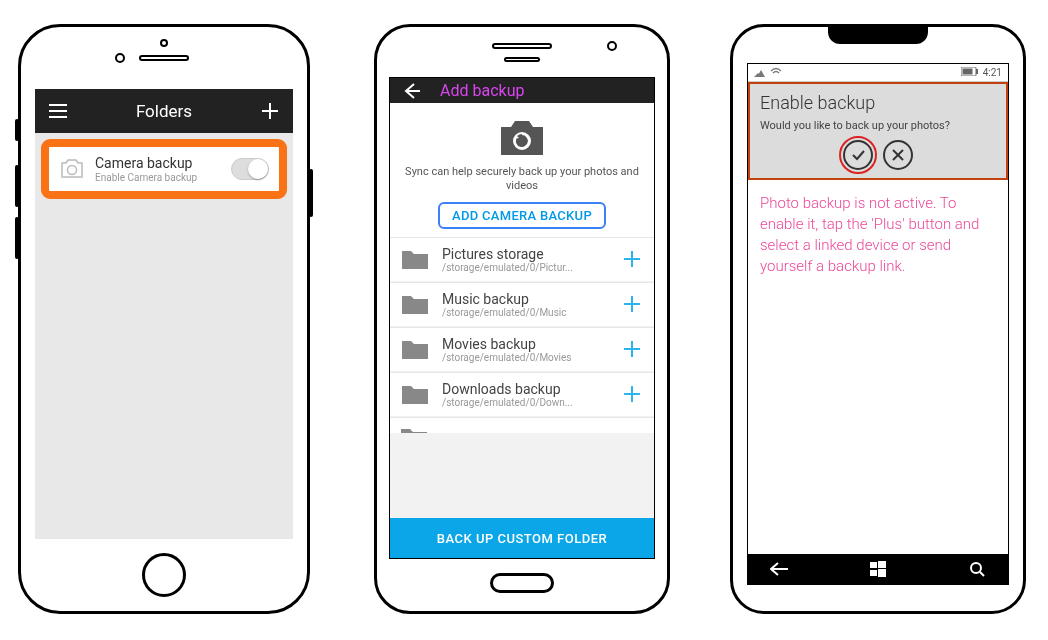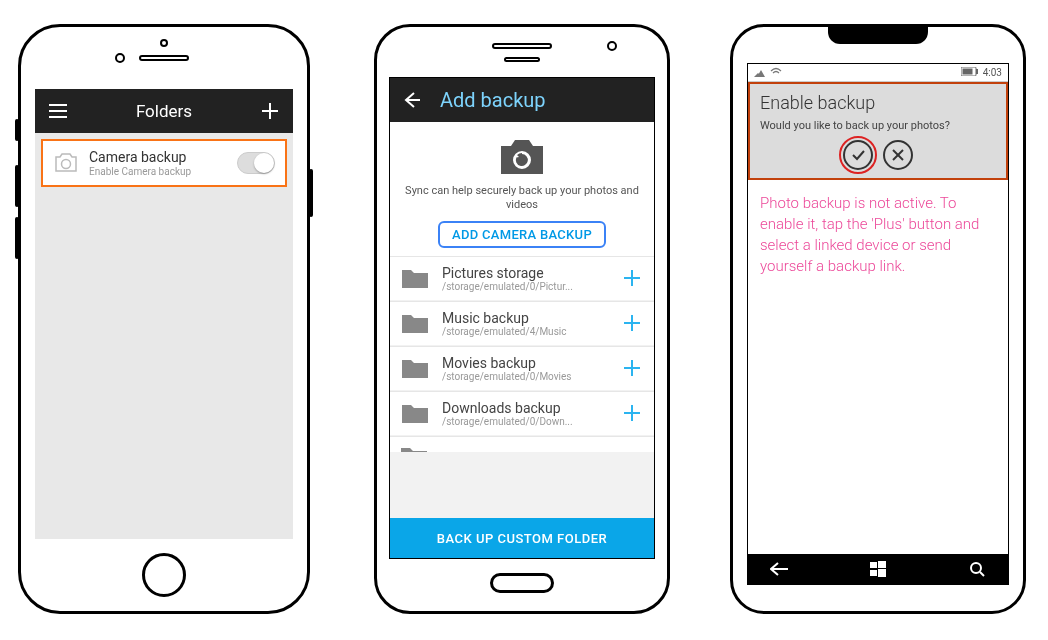--- a/index.html
+++ b/index.html
@@ -93,22 +93,22 @@
     width: 22px; height: 22px;
     display: flex; align-items: center; justify-content: center;
   }
   .hamburger svg, .plus svg { stroke: #fff; }
   .ios-row {
     margin: 6px 6px 0 6px;
     background: #fff;
     padding: 8px 10px;
     display: flex;
     align-items: center;
-    border: 2px solid #f97316;
-    border-radius: 0;
+    border: 8px solid #f97316;
+    border-radius: 9px;
   }
   .ios-row .icon {
     width: 26px; height: 22px;
     margin-right: 10px;
     display: flex; align-items: center; justify-content: center;
   }
   .ios-row .txt { flex: 1; }
   .ios-row .txt .t1 { font-size: 14px; color: #333; }
   .ios-row .txt .t2 { font-size: 10px; color: #999; margin-top: 1px; }
   .toggle {
@@ -173,27 +173,27 @@
   .android-screen {
     position: absolute;
     top: 50px; left: 12px; right: 12px; bottom: 52px;
     background: #fff;
     border: 1px solid #000;
     overflow: hidden;
     display: flex;
     flex-direction: column;
   }
   .and-header {
-    height: 44px;
+    height: 25px;
     background: #222;
-    color: #7dd3fc;
+    color: #d946ef;
     display: flex;
     align-items: center;
     padding: 0 12px;
-    font-size: 20px;
+    font-size: 16px;
     flex-shrink: 0;
   }
   .and-header .back {
     width: 22px; height: 22px;
     display: flex; align-items: center;
   }
   .and-header .title { margin-left: 16px; }
   .hero {
     text-align: center;
     padding: 12px 14px 8px;
@@ -459,21 +459,21 @@
             </span>
           </div>
           <div class="and-item">
             <span class="fico">
               <svg width="28" height="22" viewBox="0 0 28 22">
                   <path d="M1 3 h9 l3 3 h14 v15 h-26 z" fill="#888"></path>
                 </svg>
             </span>
             <div class="ftxt">
               <div class="f1">Music backup</div>
-              <div class="f2">/storage/emulated/4/Music</div>
+              <div class="f2">/storage/emulated/0/Music</div>
             </div>
             <span class="addbtn">
               <svg width="18" height="18" viewBox="0 0 18 18">
                   <line x1="9" y1="1" x2="9" y2="17" stroke="#2bb4f0" stroke-width="2"></line>
                   <line x1="1" y1="9" x2="17" y2="9" stroke="#2bb4f0" stroke-width="2"></line>
                 </svg>
             </span>
           </div>
           <div class="and-item">
             <span class="fico">
@@ -542,21 +542,21 @@
             </span>
           </div>
           <div class="right">
             <span>
               <svg width="18" height="9" viewBox="0 0 18 9">
                   <rect x="0" y="0" width="15" height="9" rx="1" fill="none" stroke="#666"></rect>
                   <rect x="15" y="2" width="2" height="5" fill="#666"></rect>
                   <rect x="1.5" y="1.5" width="10" height="6" fill="#666"></rect>
                 </svg>
             </span>
-            <span>4:03</span>
+            <span>4:21</span>
           </div>
         </div>
 
         <div class="win-card">
           <div class="h">Enable backup</div>
           <div class="q">Would you like to back up your photos?</div>
           <div class="btns">
             <div class="circbtn accept-wrap">
               <svg width="16" height="16" viewBox="0 0 16 16">
                   <path d="M3 8 L7 12 L14 4" stroke="#333" stroke-width="2" fill="none"></path>

